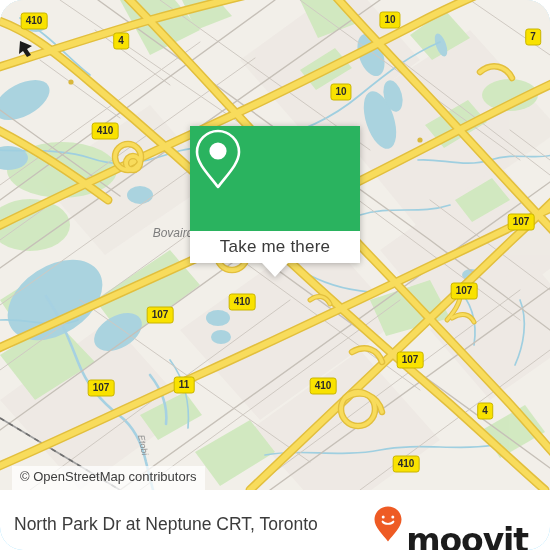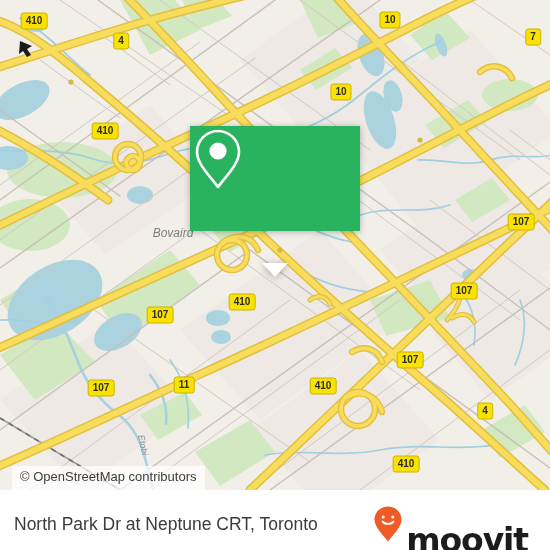--- a/index.html
+++ b/index.html
@@ -1,21 +1,21 @@
 <!DOCTYPE html>
 <html><head>
 <meta charset="utf-8">
 <style>
   html,body{margin:0;padding:0;}
   body{
     width:550px;height:550px;overflow:hidden;
     font-family:"Liberation Sans","DejaVu Sans",sans-serif;
     background:#ffffff;
   }
-  #app{position:relative;width:550px;height:550px;overflow:hidden;background:#7dd3fc;}
+  #app{position:relative;width:550px;height:550px;overflow:hidden;background:#7dd3fc;border-radius:23px;}
 
   
   #map{
     position:absolute;left:0;top:0;width:550px;height:490px;
     overflow:hidden;background:#f2efe9;
   }
   #map svg{position:absolute;left:0;top:0;}
 
   
   .shield{
@@ -330,20 +330,21 @@
 
     <div id="attribution">© OpenStreetMap contributors</div>
 
     <div id="callout">
       <div id="callout-body">
         <svg id="callout-pin" width="56" height="66" viewBox="0 0 56 66">
           <path d="M28 5 C16.4 5 7 14.4 7 26 C7 38 20 50 28 61 C36 50 49 38 49 26 C49 14.4 39.6 5 28 5 Z" fill="none" stroke="#ffffff" stroke-width="2.6" stroke-linejoin="round"></path>
           <circle cx="28" cy="25" r="8.6" fill="#ffffff"></circle>
         </svg>
       </div>
+      <div id="callout-footer">Take me there</div>
       <div id="callout-tail"></div>
     </div>
 
   </div>
 
   <div id="footer">
     <div id="footer-title">North Park Dr at Neptune CRT, Toronto</div>
     <div id="brand">
       <svg width="30" height="38" viewBox="0 0 30 38">
         <path d="M15 1.5 C7.3 1.5 1.5 7.4 1.5 14.6 C1.5 22.6 9.8 29.5 15 36.5 C20.2 29.5 28.5 22.6 28.5 14.6 C28.5 7.4 22.7 1.5 15 1.5 Z" fill="#ee5b24"></path>

